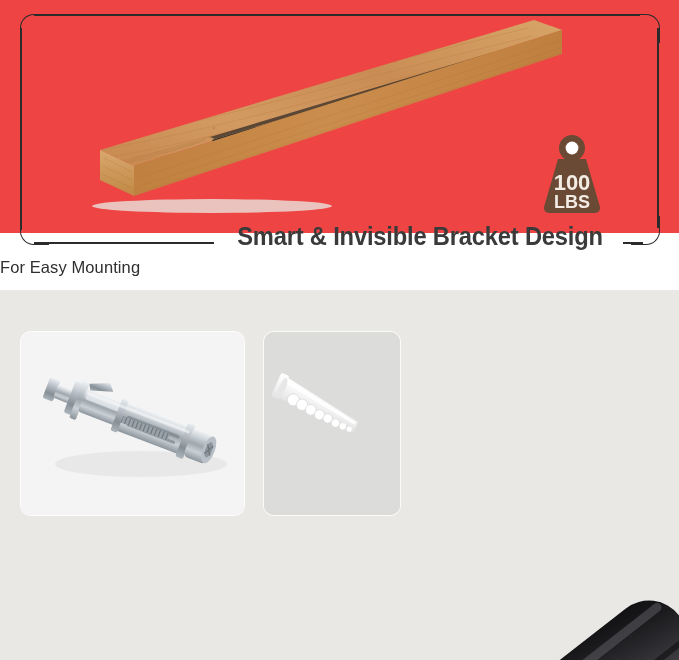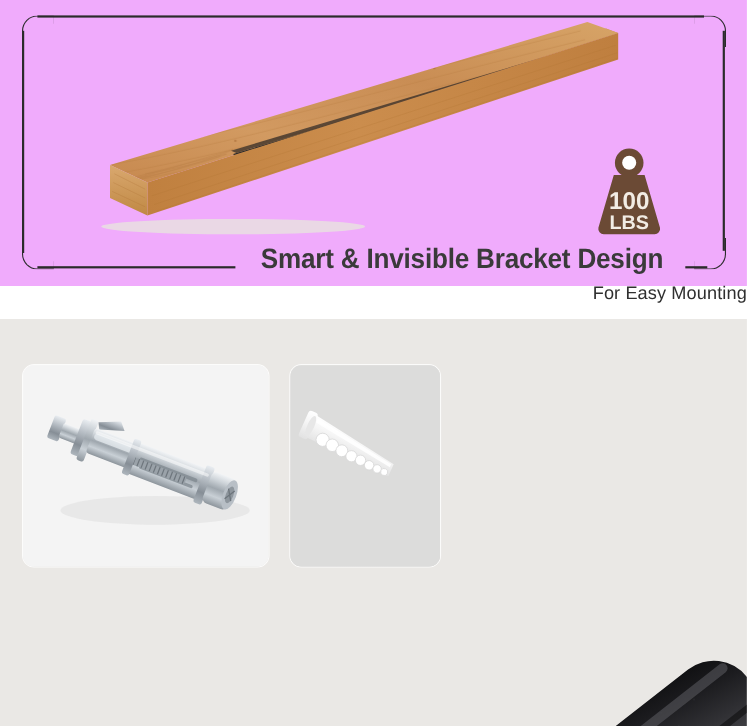--- a/index.html
+++ b/index.html
@@ -13,22 +13,22 @@
     height: 660px;
     overflow: hidden;
     font-family: "Liberation Sans", sans-serif;
     background: #ffffff;
   }
 
   
   #panel-top {
     position: absolute;
     left: 0; top: 0;
-    width: 679px; height: 260px;
-    background: #f0abfc;
+    width: 679px; height: 233px;
+    background: #ef4444;
   }
   
   .frame-seg { position: absolute; background: #2b2b2b; }
   #frame-top       { left: 34px;  top: 14px;  width: 606px; height: 1.6px; }
   #frame-left      { left: 20px;  top: 28px;  width: 1.6px; height: 202px; }
   #frame-right     { left: 657px; top: 28px;  width: 1.6px; height: 200px; }
   #frame-bot-left  { left: 34px;  top: 242px; width: 180px; height: 1.6px; }
   #frame-bot-right { left: 623px; top: 242px; width: 20px;  height: 1.6px; }
   .frame-corner {
     position: absolute;
@@ -72,21 +72,21 @@
     letter-spacing: -0.2px;
     color: #3a3a3a;
     transform: scaleX(0.93);
     transform-origin: center center;
     white-space: nowrap;
   }
   #subheadline {
     position: absolute;
     left: 0; top: 258px;
     width: 679px;
-    text-align: right;
+    text-align: left;
     font-size: 16.5px;
     color: #2f2f2f;
     letter-spacing: 0.1px;
   }
 
   
   #panel-bottom {
     position: absolute;
     left: 0; top: 290px;
     width: 679px; height: 370px;

